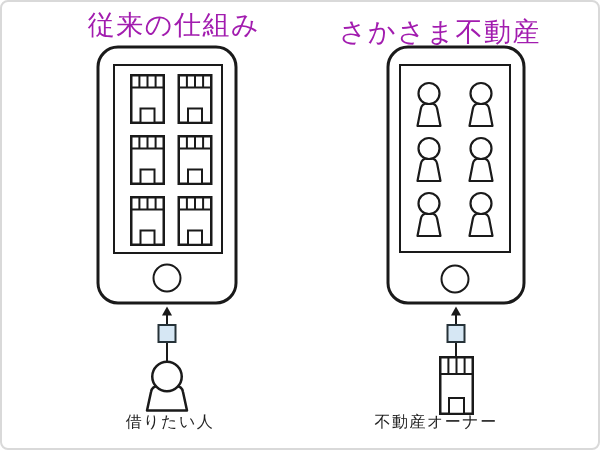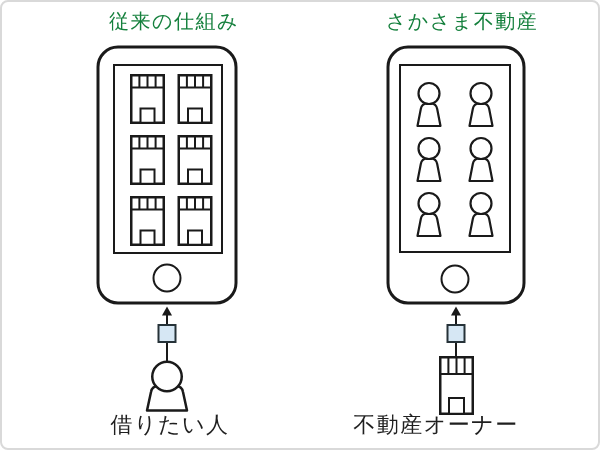--- a/index.html
+++ b/index.html
@@ -12,33 +12,33 @@
     border: 2px solid #d9d9d9;
     border-radius: 8px;
     overflow: hidden;
     font-family: "Liberation Sans", "DejaVu Sans", sans-serif;
   }
   .diagram-svg { position: absolute; left: 0; top: 0; }
   .title {
     position: absolute;
     top: 7px;
     transform: translateX(-50%);
-    font-size: 20px;
+    font-size: 27px;
     letter-spacing: 1.5px;
-    color: #15803d;
+    color: #a21caf;
     white-space: nowrap;
     line-height: 1.2;
   }
   .left-title  { left: 172px; }
-  .right-title { left: 460px; }
+  .right-title { left: 438px; margin-top: 7px; }
   .actor-label {
     position: absolute;
     top: 410px;
     transform: translateX(-50%);
-    font-size: 22px;
+    font-size: 16px;
     letter-spacing: 1.5px;
     color: #1f1f1f;
     white-space: nowrap;
     line-height: 1.2;
   }
   .left-label  { left: 168px; }
   .right-label { left: 434px; }
 </style>
 </head>
 <body>

